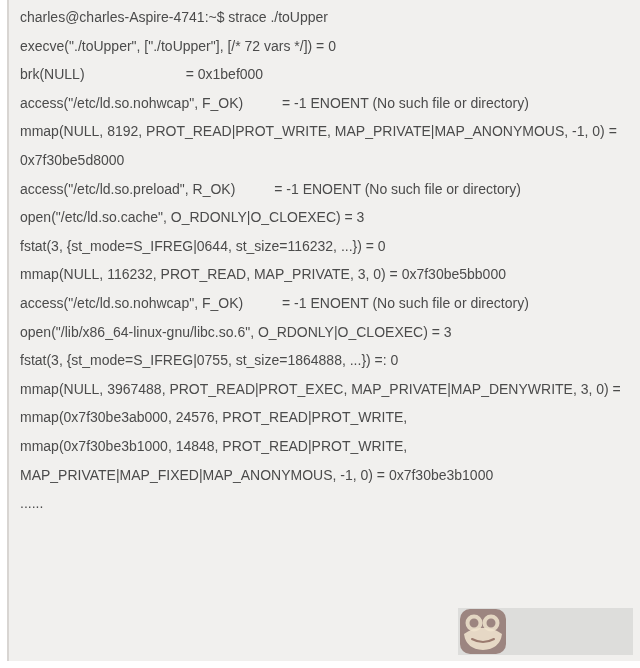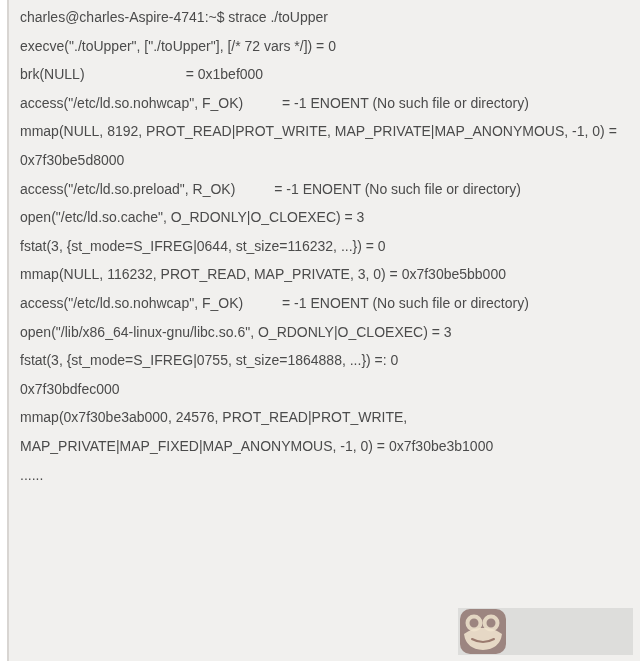--- a/index.html
+++ b/index.html
@@ -66,22 +66,23 @@
       <div class="line">access("/etc/ld.so.nohwcap", F_OK)          = -1 ENOENT (No such file or directory)</div>
       <div class="line">mmap(NULL, 8192, PROT_READ|PROT_WRITE, MAP_PRIVATE|MAP_ANONYMOUS, -1, 0) =</div>
       <div class="line">0x7f30be5d8000</div>
       <div class="line">access("/etc/ld.so.preload", R_OK)          = -1 ENOENT (No such file or directory)</div>
       <div class="line">open("/etc/ld.so.cache", O_RDONLY|O_CLOEXEC) = 3</div>
       <div class="line">fstat(3, {st_mode=S_IFREG|0644, st_size=116232, ...}) = 0</div>
       <div class="line">mmap(NULL, 116232, PROT_READ, MAP_PRIVATE, 3, 0) = 0x7f30be5bb000</div>
       <div class="line">access("/etc/ld.so.nohwcap", F_OK)          = -1 ENOENT (No such file or directory)</div>
       <div class="line">open("/lib/x86_64-linux-gnu/libc.so.6", O_RDONLY|O_CLOEXEC) = 3</div>
       <div class="line">fstat(3, {st_mode=S_IFREG|0755, st_size=1864888, ...}) =: 0</div>
-      <div class="line">0x7f30bdfec000</div>
+      <div class="line">mmap(NULL, 3967488, PROT_READ|PROT_EXEC, MAP_PRIVATE|MAP_DENYWRITE, 3, 0) =</div>
       <div class="line">mmap(0x7f30be3ab000, 24576, PROT_READ|PROT_WRITE,</div>
+      <div class="line">mmap(0x7f30be3b1000, 14848, PROT_READ|PROT_WRITE,</div>
       <div class="line">MAP_PRIVATE|MAP_FIXED|MAP_ANONYMOUS, -1, 0) = 0x7f30be3b1000</div>
       <div class="line">......</div>
     </div>
 </div>
 
 <div class="watermark">
   <div class="watermark-logo">
     <svg viewBox="0 0 46 45" xmlns="http://www.w3.org/2000/svg">
       <circle cx="14" cy="14" r="6.5" fill="none" stroke="rgba(240,228,206,0.85)" stroke-width="4"></circle>
       <circle cx="31" cy="14" r="6.5" fill="none" stroke="rgba(240,228,206,0.85)" stroke-width="4"></circle>

